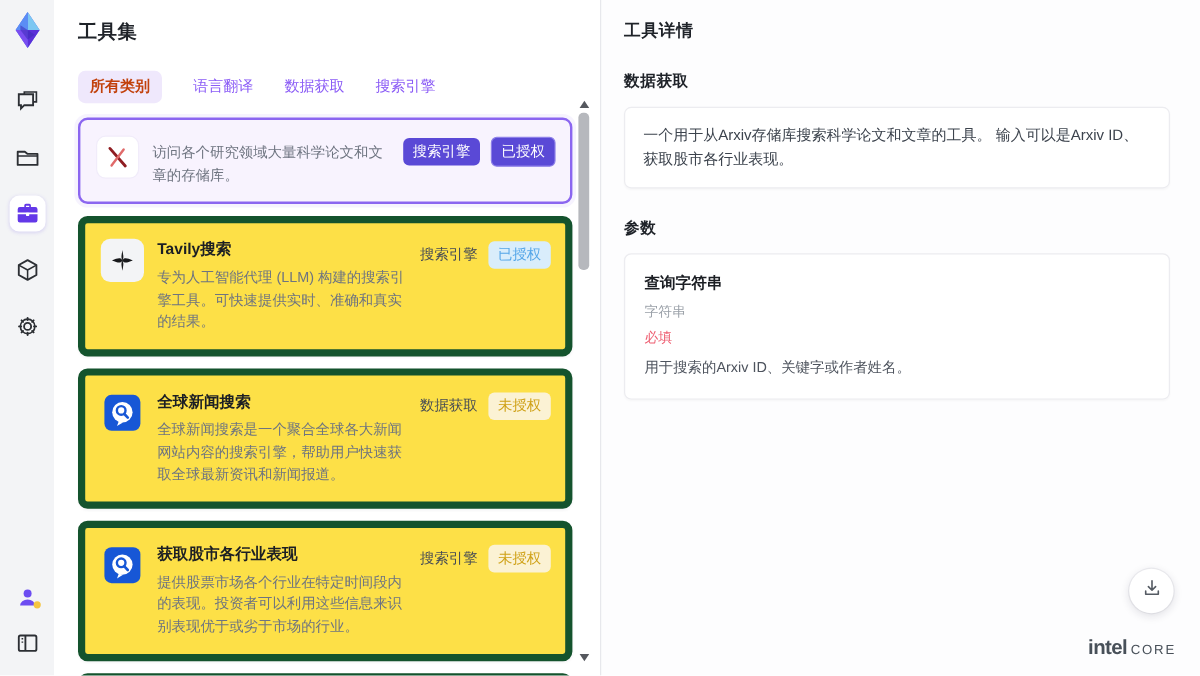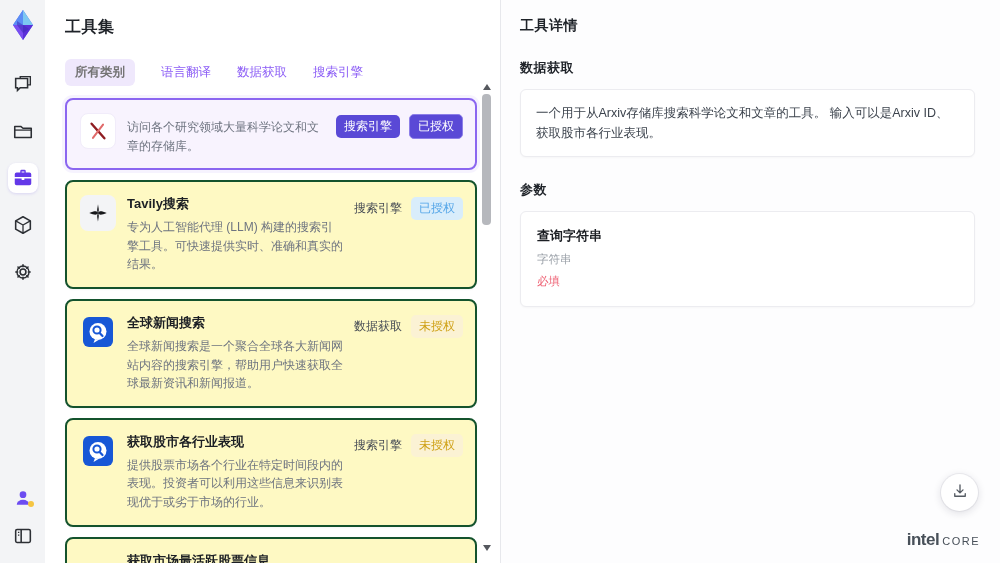--- a/index.html
+++ b/index.html
@@ -22,26 +22,26 @@
   }
   .rail-item.active { background:#ffffff; box-shadow:0 1px 3px rgba(98,70,229,.18); }
   .rail-spacer { flex:1; }
   .rail svg { display:block; }
 
   
   .list-panel { width:455px; flex-shrink:0; position:relative; padding:17px 0 0 20px; }
   .list-title { font-size:16px; font-weight:700; letter-spacing:.5px; }
   .tabs { display:flex; align-items:center; gap:26px; margin-top:21px; }
   .tab { font-size:12.5px; color:#8b5cf6; cursor:pointer; white-space:nowrap; }
-  .tab.active { color:#737373; background:#efe8fc; padding:5px 10px; border-radius:6px; font-weight:600; }
+  .tab.active { color:#c2410c; background:#efe8fc; padding:5px 10px; border-radius:6px; font-weight:600; }
 
   .cards { margin-top:12px; width:412px; }
   .card {
     display:flex; gap:11px; padding:13px 12px 13px 13px; border-radius:8px;
-    background:#fef9c3; border:2px solid #14532d; box-shadow:0 1px 2px rgba(20,20,40,.04);
+    background:#fde047; border:6px solid #14532d; box-shadow:0 1px 2px rgba(20,20,40,.04);
     margin-bottom:10px; cursor:pointer;
   }
   .card.selected { background:#f8f3fe; border:2px solid #8b66f0; box-shadow:0 0 0 3px rgba(139,102,240,.08); }
   .tool-icon { width:36px; height:36px; border-radius:8px; flex-shrink:0;
     display:flex; align-items:center; justify-content:center; overflow:hidden; }
   .tool-icon.white { background:#ffffff; border:1px solid #f1ecfa; }
   .tool-icon.gray  { background:#f3f4f6; }
   .card-body { flex:1; min-width:0; }
   .tool-name { font-size:13px; font-weight:700; color:#1c1f24; }
   .tool-desc { font-size:12px; color:#6e7480; line-height:1.55; margin-top:5px; }
@@ -284,20 +284,21 @@
       <div class="intro-text">一个用于从Arxiv存储库搜索科学论文和文章的工具。 输入可以是Arxiv ID、获取股市各行业表现。</div>
     </div>
 
     <div class="section-heading">参数</div>
     <div class="panel-card" style="padding:15px 16px 17px;">
       <div class="param-head">
         <span class="param-name">查询字符串</span>
         <span class="param-type">字符串</span>
         <span class="param-required">必填</span>
       </div>
+      <div class="param-desc">用于搜索的Arxiv ID、关键字或作者姓名。</div>
     </div>
 
     <div class="fab">
       <span>
         <svg width="18" height="18" viewBox="0 0 24 24" fill="none" stroke="#555b63" stroke-width="1.8" stroke-linecap="round" stroke-linejoin="round">
           <path d="M12 4 v10 M8 10.5 L12 14.5 L16 10.5"></path>
           <path d="M5 15.5 v3.5 h14 v-3.5"></path>
         </svg>
       </span>
     </div>

